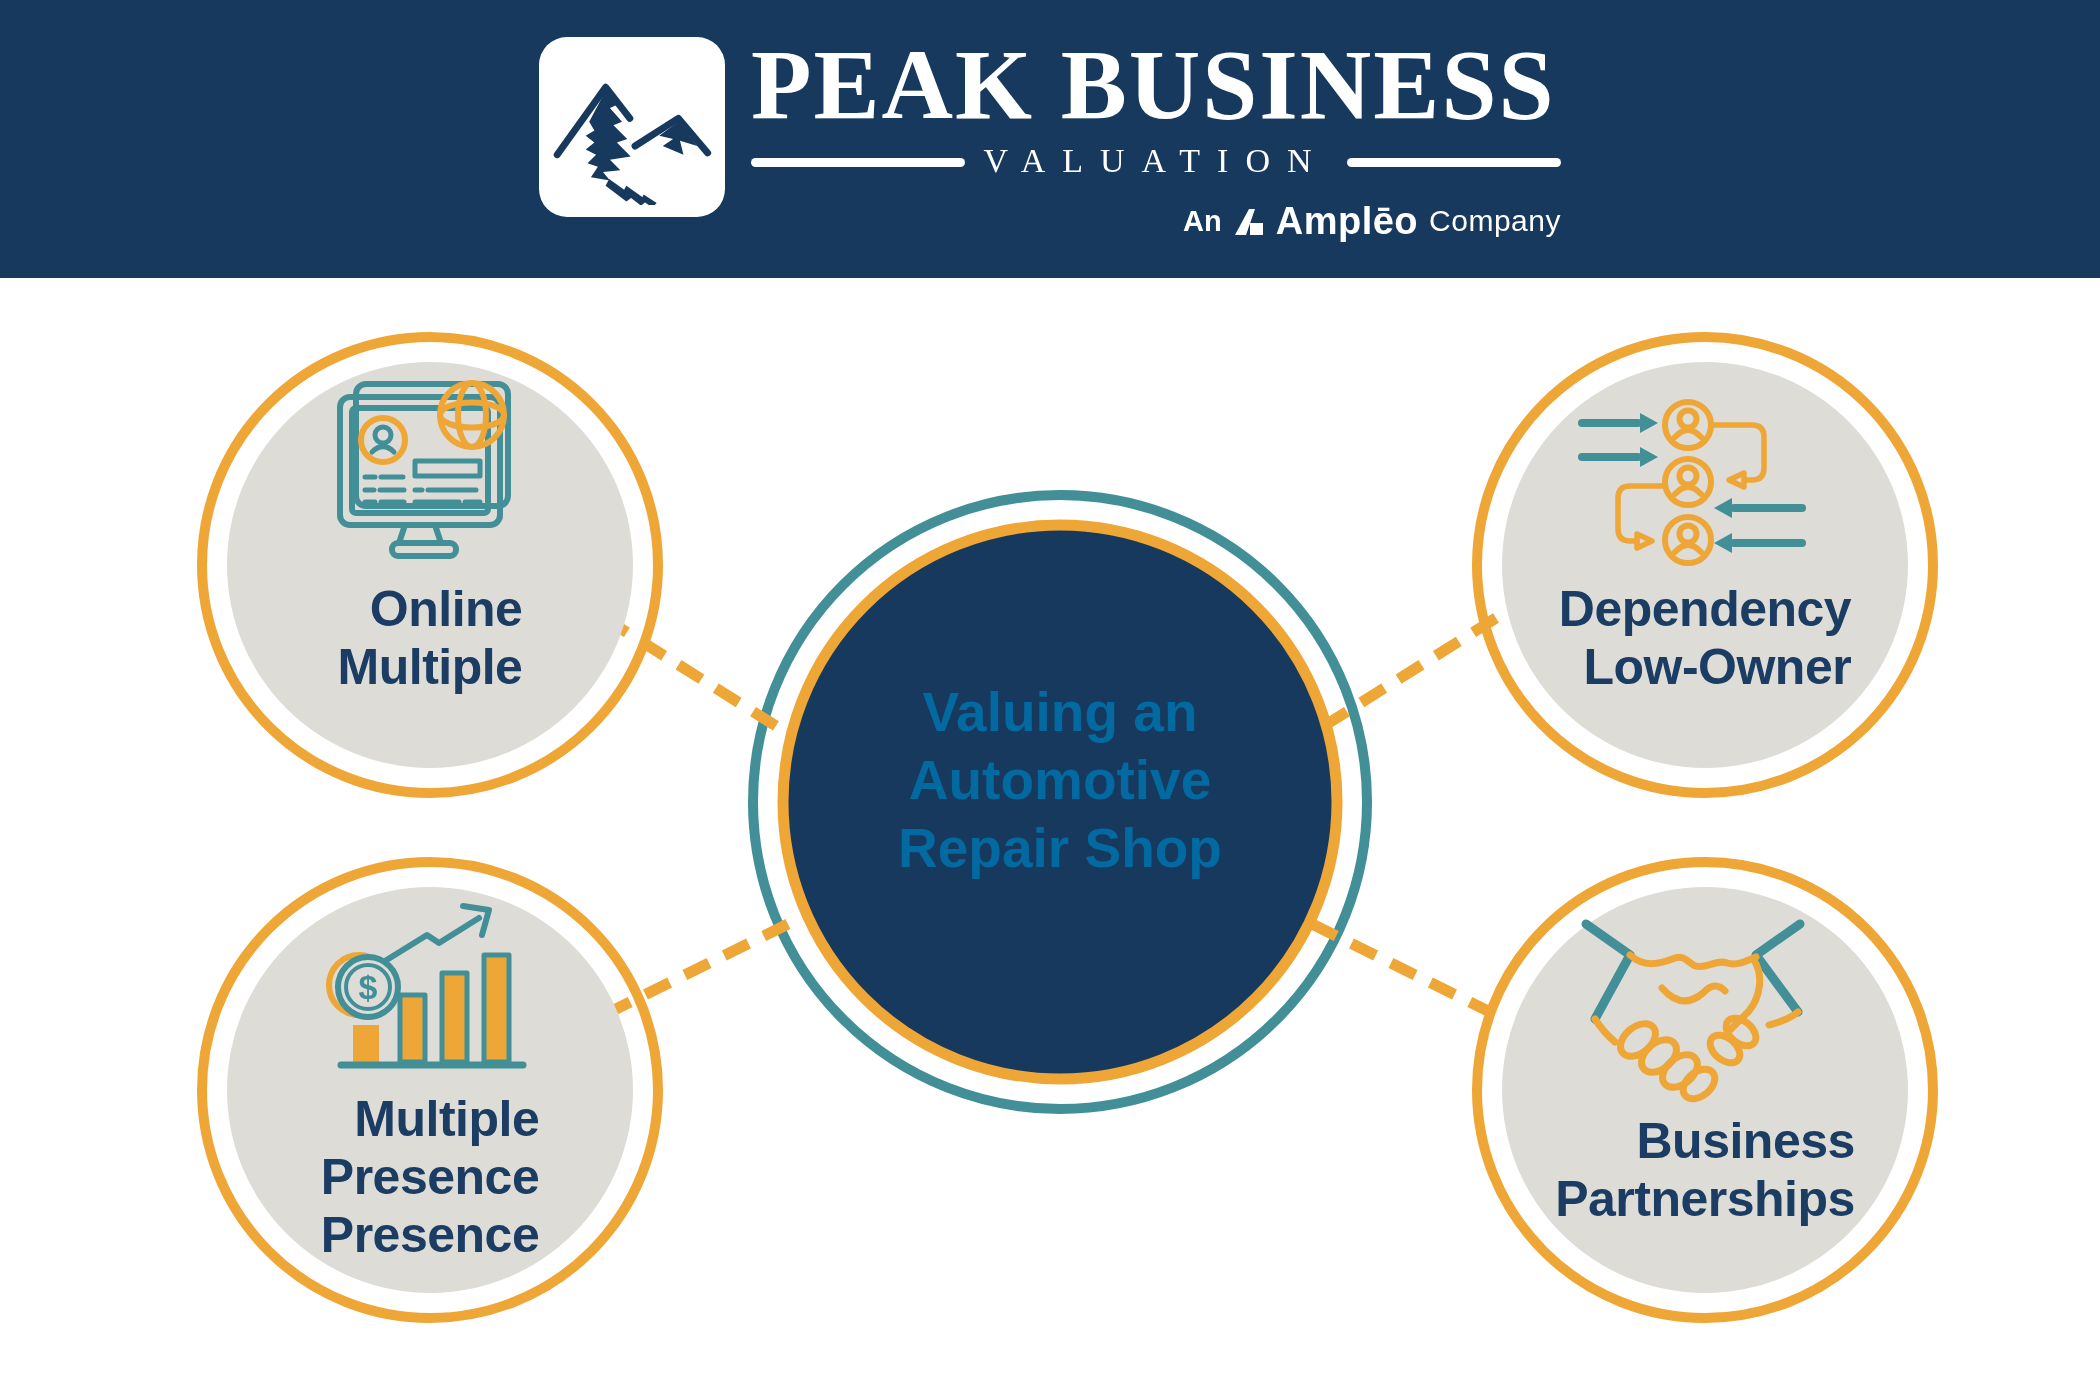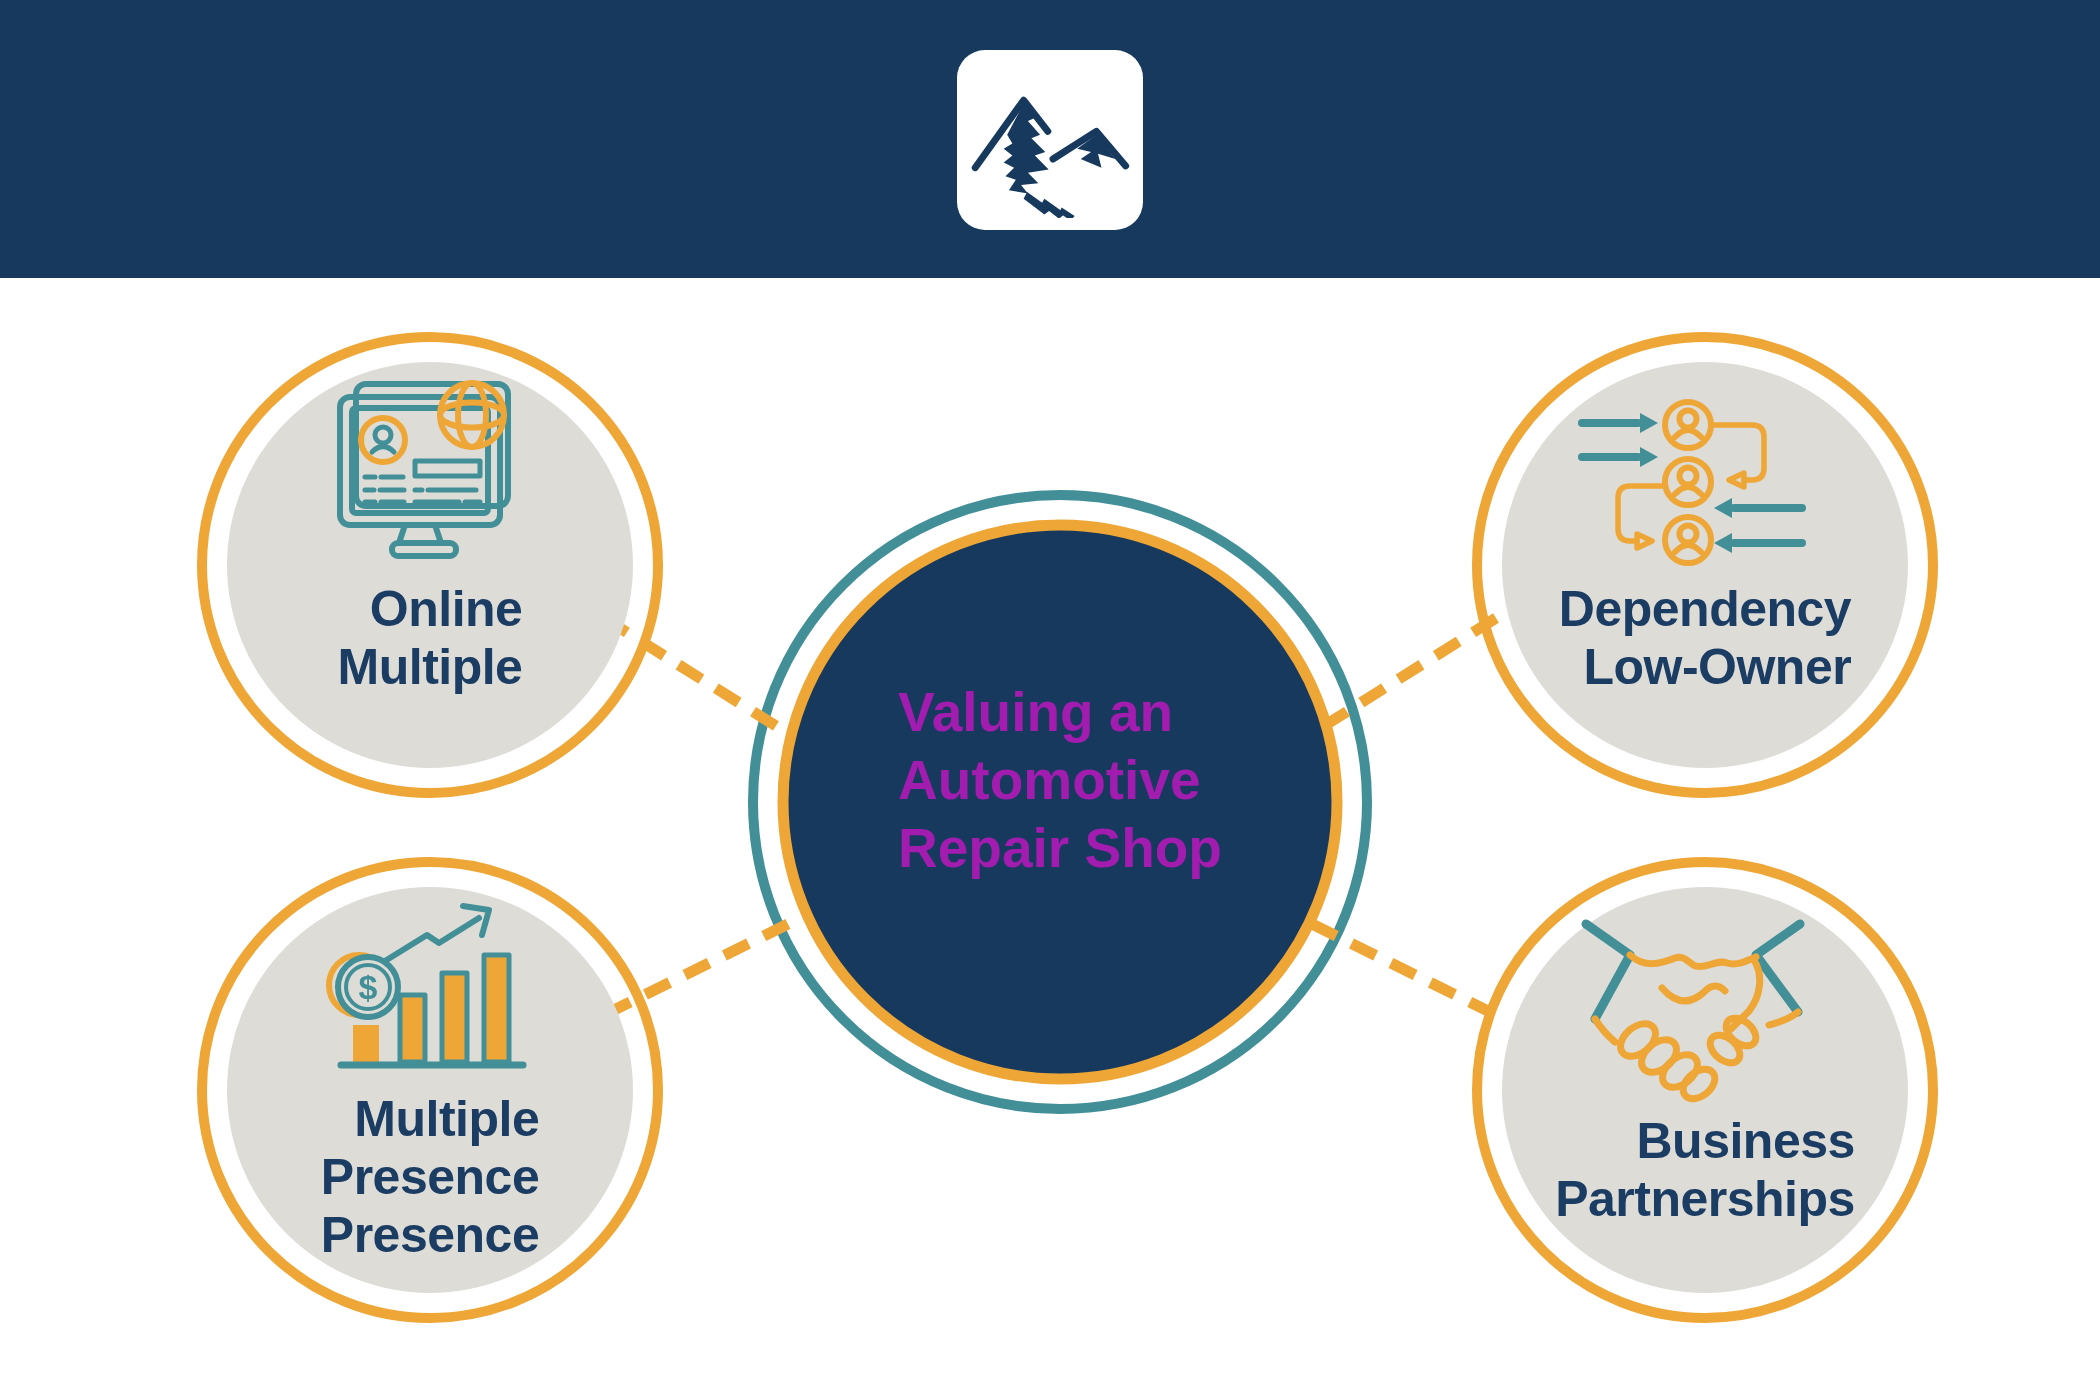--- a/index.html
+++ b/index.html
@@ -38,22 +38,22 @@
   
   .diagram-svg{position:absolute;left:0;top:0;z-index:1;}
   .node-label{
     position:absolute;z-index:3;transform:translateX(-50%);
     text-align:right;font-weight:bold;font-size:50px;line-height:58px;
     letter-spacing:-0.5px;color:#1B3C63;white-space:nowrap;
   }
   .node-label span{display:block;}
   .center-label{
     position:absolute;z-index:3;transform:translateX(-50%);
-    font-weight:bold;font-size:55px;line-height:68px;
-    color:#a21caf;white-space:nowrap;
+    text-align:center;font-weight:bold;font-size:55px;line-height:68px;
+    color:#0369a1;white-space:nowrap;
   }
   .center-label span{display:block;}
 </style>
 </head>
 <body>
 
 <div class="header">
   <div class="logo-row">
     <div class="logo-box">
       <svg width="160" height="156" viewBox="0 0 185 180">
@@ -63,20 +63,37 @@
         </g>
         <g fill="#16395D" stroke="none">
           <path d="M62,48 L76,64 L67,68 L81,84 L71,88 L87,104 L75,108 L91,124 L67,128 L79,140 L59,142 L67,152 L45,148 L53,136 L41,132 L51,122 L39,116 L49,108 L39,100 L49,94 L43,84 Z"></path>
           <path d="M146,84 L168,112 L148,106 L152,122 L128,112 L140,104 L124,100 Z"></path>
           <path d="M66,150 l28,20 l-8,6 l-24,-18 Z"></path>
           <path d="M86,158 l24,17 l-7,6 l-21,-16 Z"></path>
           <path d="M106,168 l15,10 l-5,5 l-13,-9 Z"></path>
         </g>
       </svg>
     </div>
+    <div class="brand-col">
+      <div class="brand-name">PEAK BUSINESS</div>
+      <div class="val-row">
+        <span class="rule-bar"></span>
+        <span class="brand-sub">VALUATION</span>
+        <span class="rule-bar"></span>
+      </div>
+      <div class="tagline">
+        <span class="tag-an">An</span>
+        <svg width="32" height="30" viewBox="0 0 32 30">
+          <path fill="#ffffff" d="M2,29 L16,3 L22,3 L13,29 Z"></path>
+          <rect fill="#ffffff" x="17" y="17" width="13" height="12"></rect>
+        </svg>
+        <span class="tag-brand">Amplēo</span>
+        <span class="tag-co">Company</span>
+      </div>
+    </div>
   </div>
 </div>
 
 <svg class="diagram-svg" width="2100" height="1400" viewBox="0 0 2100 1400">
 
   <circle cx="1060" cy="802" r="307" fill="none" stroke="#428F98" stroke-width="10"></circle>
 
   <g stroke="#EEA636" stroke-width="11" stroke-dasharray="27 17">
     <line x1="604" y1="618" x2="792" y2="736"></line>
     <line x1="1496" y1="618" x2="1308" y2="736"></line>

